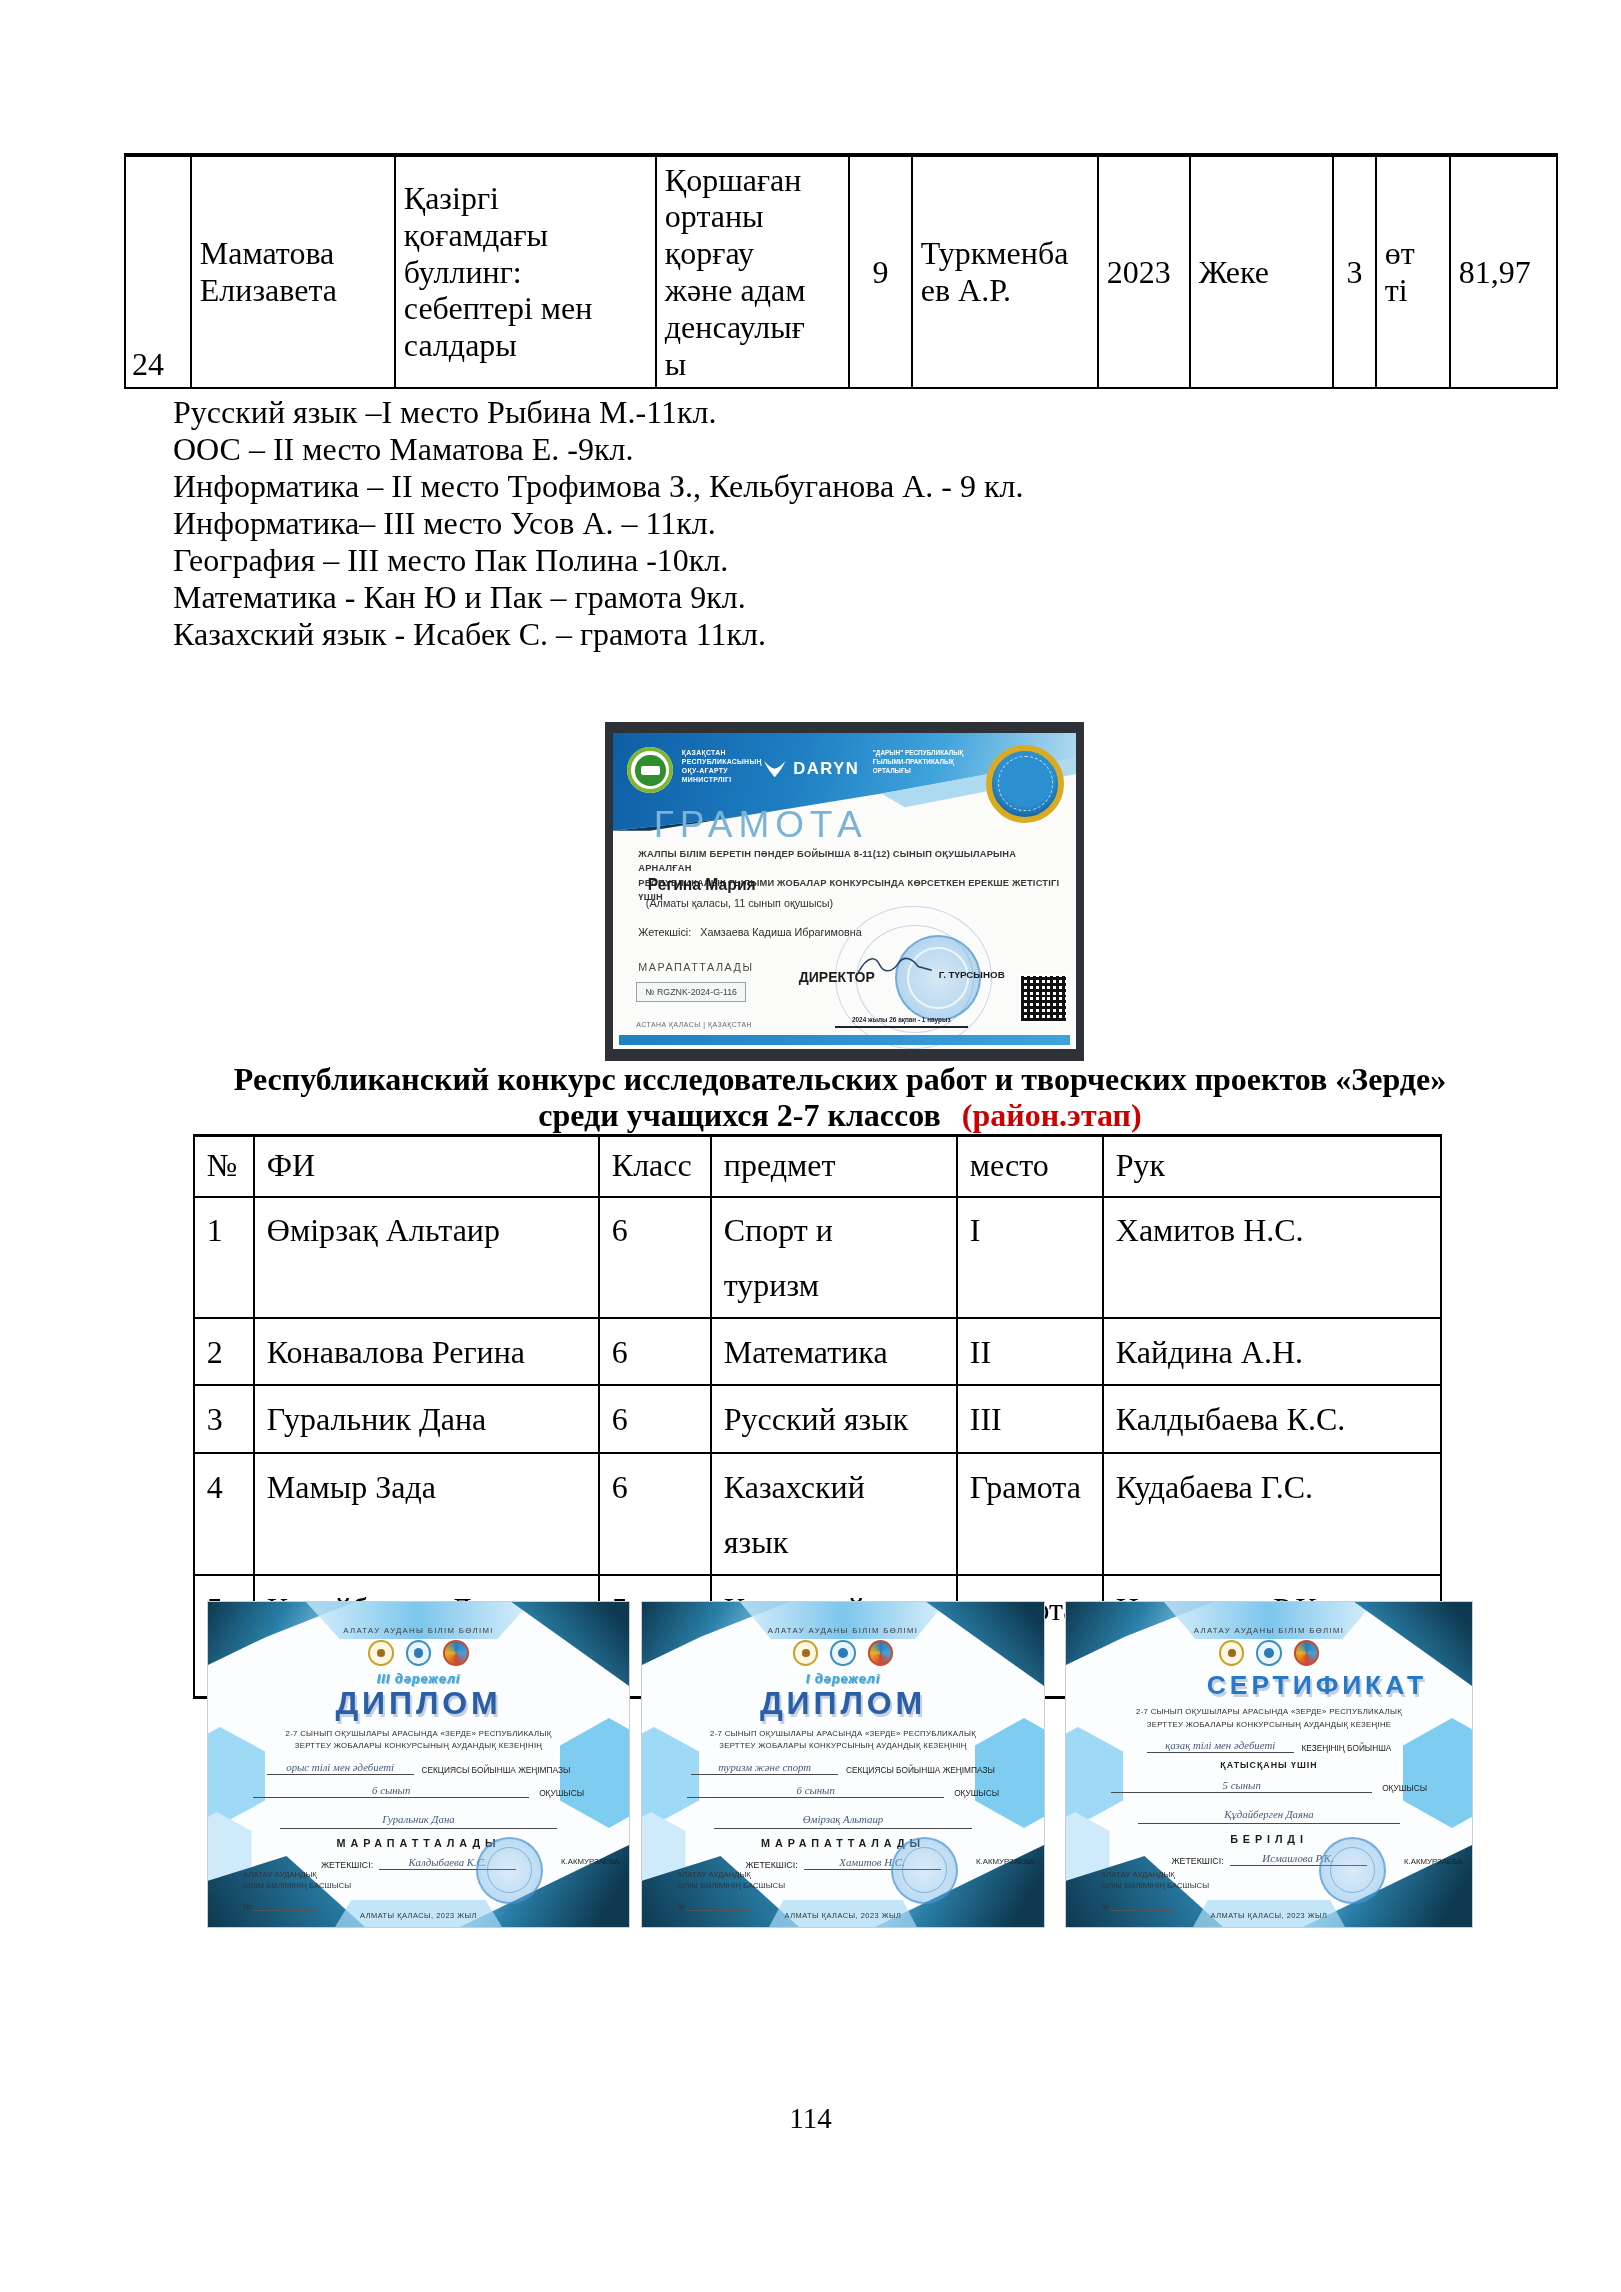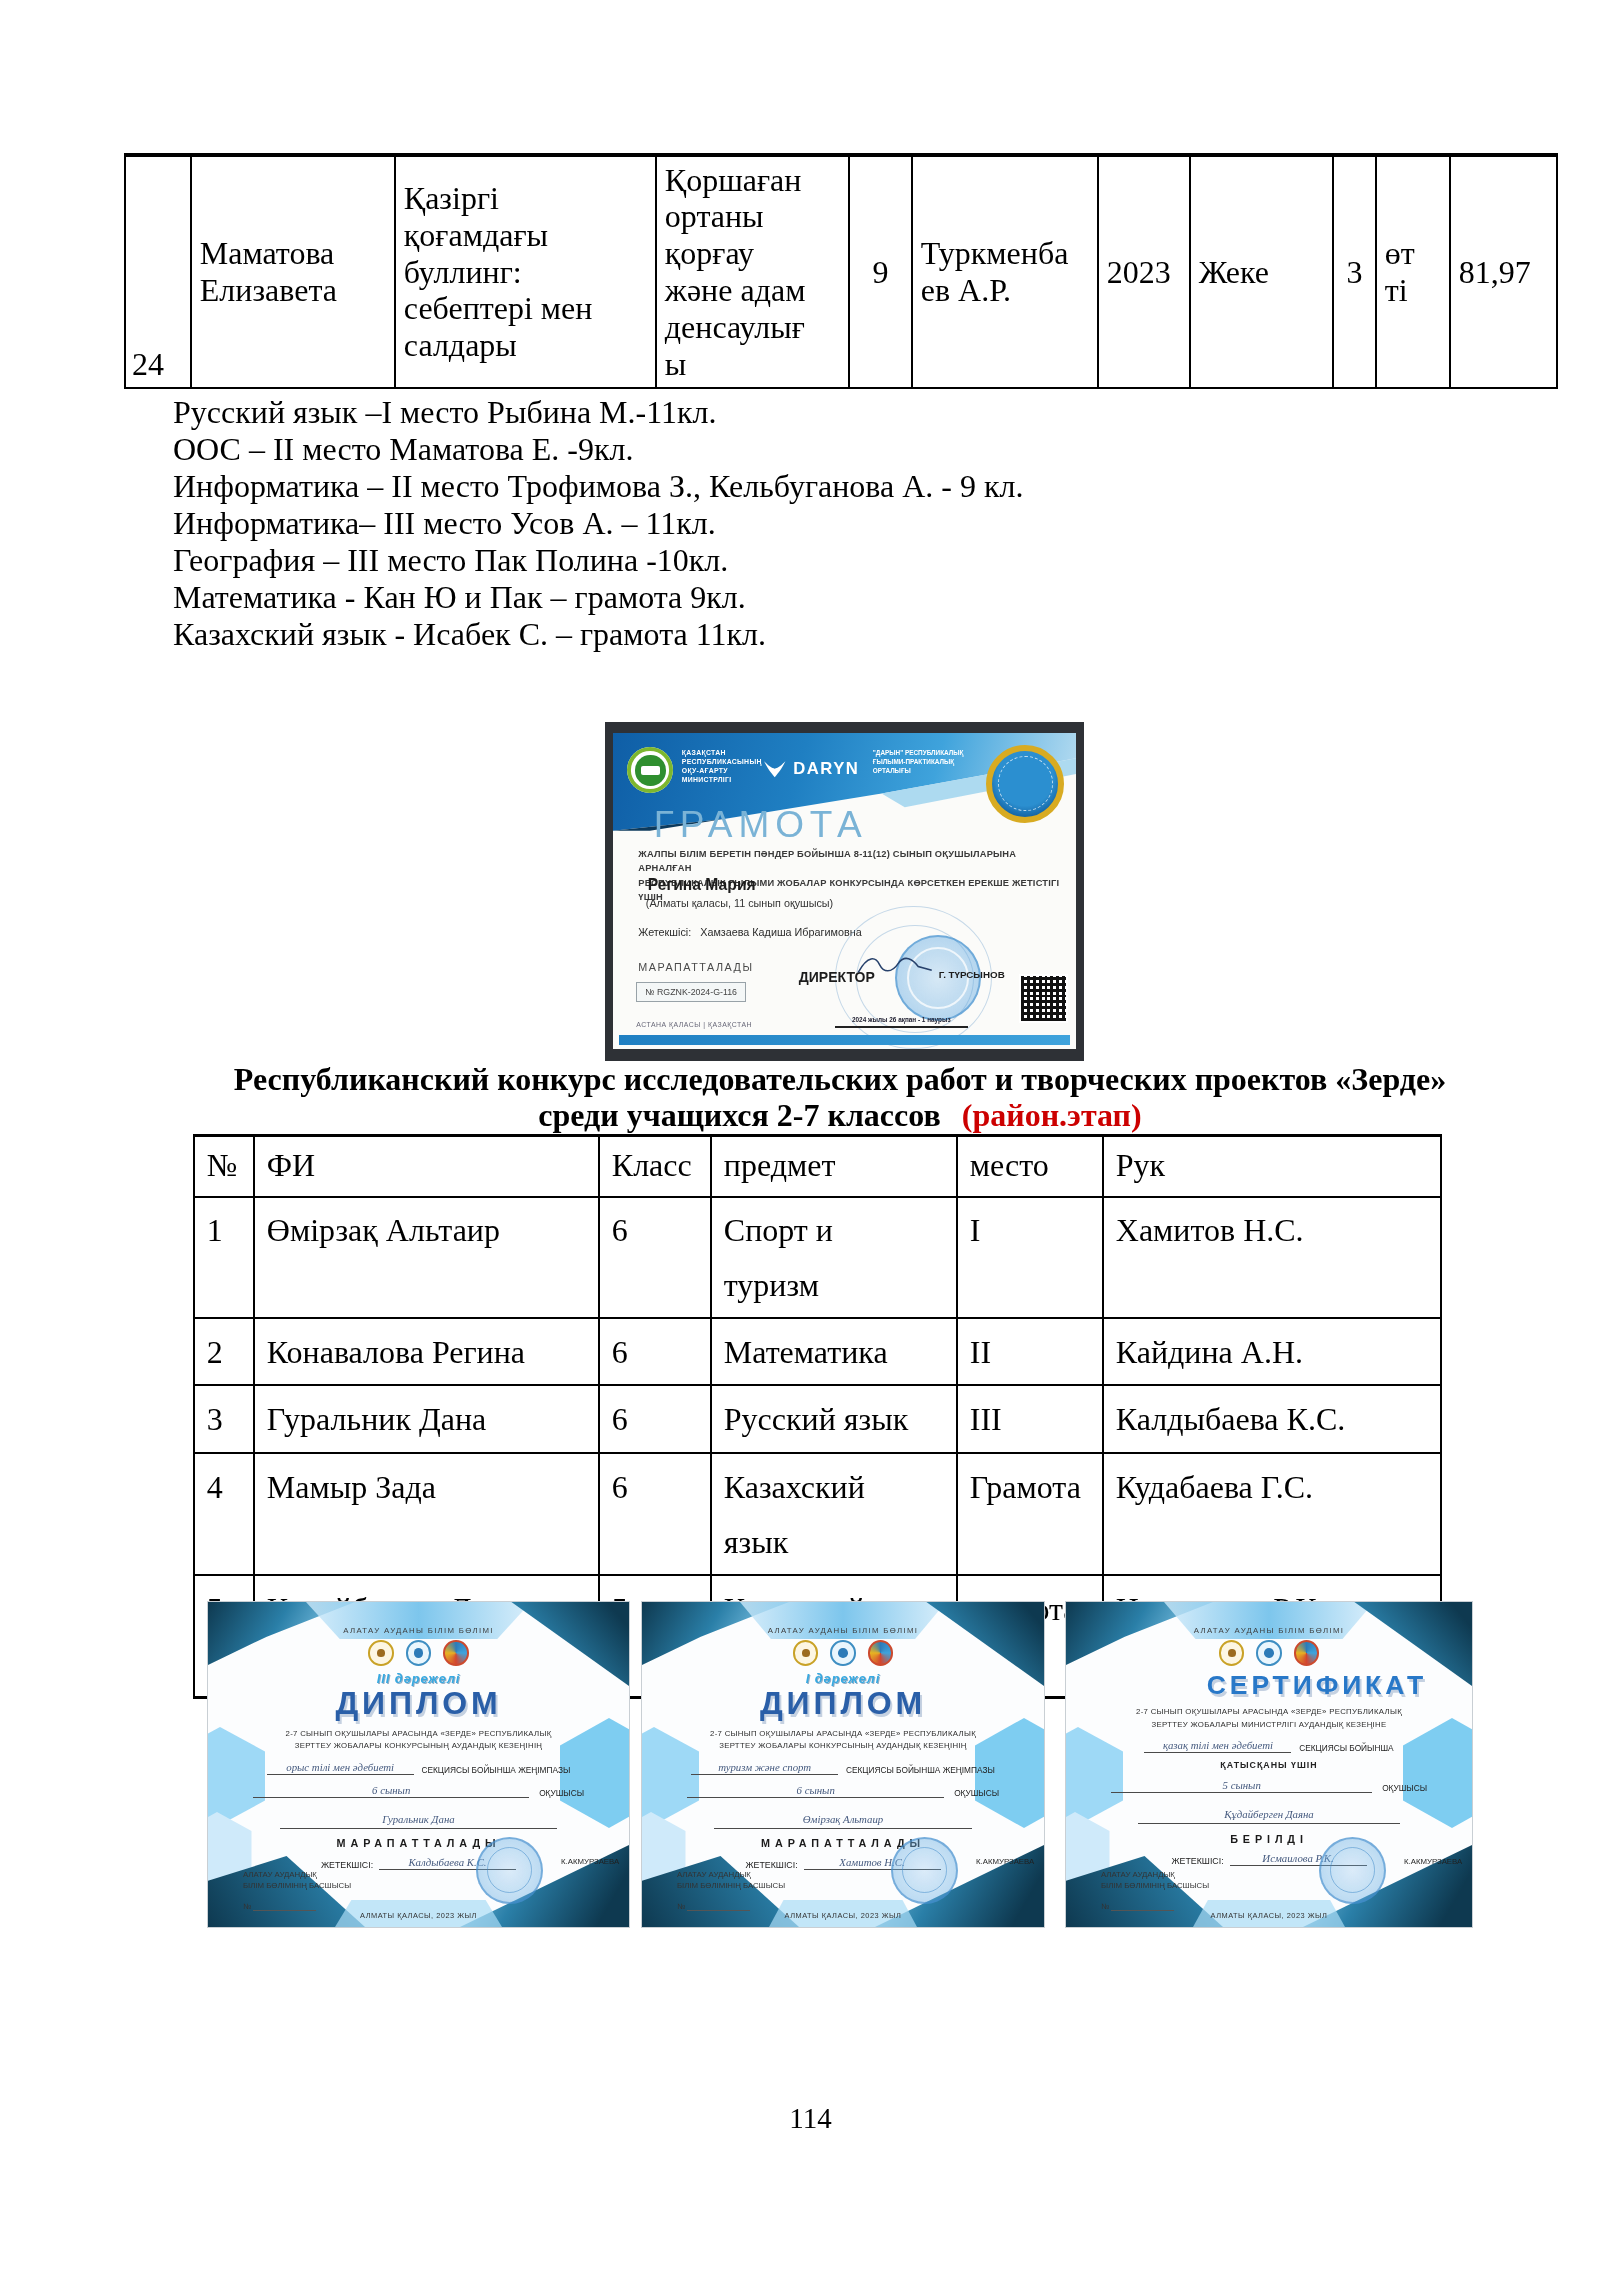--- a/index.html
+++ b/index.html
@@ -465,25 +465,25 @@
     <div class="cert-in">
       <div class="c-org">АЛАТАУ АУДАНЫ БІЛІМ БӨЛІМІ</div>
       <div class="c-logos">
         <div class="c-logo gold"></div>
         <div class="c-logo blue"></div>
         <div class="c-logo multi"></div>
       </div>
       <div class="c-title">СЕРТИФИКАТ</div>
       <div class="c-body">
         <div>2-7 СЫНЫП ОҚУШЫЛАРЫ АРАСЫНДА «ЗЕРДЕ» РЕСПУБЛИКАЛЫҚ</div>
-        <div>ЗЕРТТЕУ ЖОБАЛАРЫ МИНИСТРЛІГІ АУДАНДЫҚ КЕЗЕҢІНЕ</div>
+        <div>ЗЕРТТЕУ ЖОБАЛАРЫ КОНКУРСЫНЫҢ АУДАНДЫҚ КЕЗЕҢІНЕ</div>
       </div>
       <div class="c-secrow">
         <span class="c-hand c-underln">қазақ тілі мен әдебиеті</span>
-        <span>СЕКЦИЯСЫ БОЙЫНША</span>
+        <span>КЕЗЕҢІНІҢ БОЙЫНША</span>
       </div>
       <div class="c-extra">ҚАТЫСҚАНЫ ҮШІН</div>
       <div class="c-classrow">
         <span class="c-classline"><span class="c-hand">5 сынып</span></span>
         <span>ОҚУШЫСЫ</span>
       </div>
       <div class="c-namerow"><span class="c-hand">Құдайберген Даяна</span></div>
       <div class="c-award">БЕРІЛДІ</div>
       <div class="c-suprow">
         <span>ЖЕТЕКШІСІ:</span>

